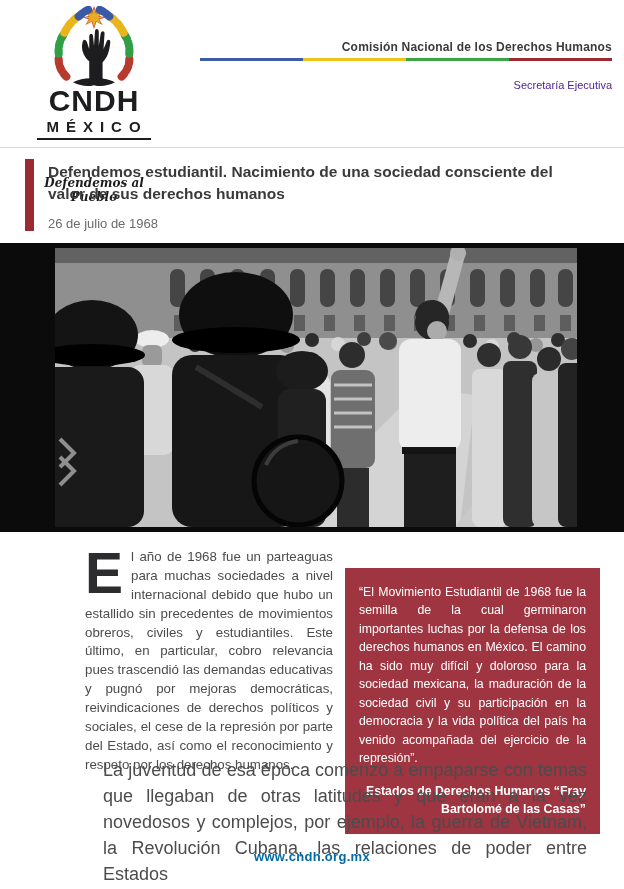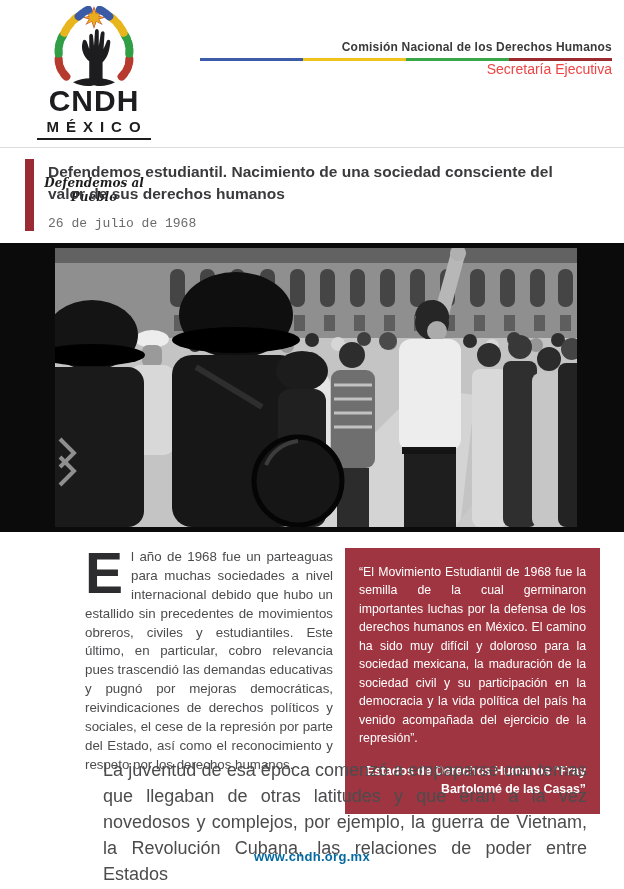--- a/index.html
+++ b/index.html
@@ -13,35 +13,35 @@
   .logo-acronym{font-weight:800;font-size:30px;letter-spacing:1px;color:#1d1d1f;line-height:1;margin-top:-2px;}
   .logo-country{font-size:15px;font-weight:700;letter-spacing:7px;color:#1d1d1f;margin-top:2px;margin-left:6px;}
   .logo-rule{height:2px;background:#1d1d1f;margin:3px 4px 2px 4px;}
   .logo-motto{font-family:"DejaVu Serif","Liberation Serif",serif;font-style:italic;font-weight:700;font-size:12px;color:#1d1d1f;margin-top:36px;}
   .hdr-right{position:absolute;left:200px;top:40px;width:412px;text-align:right;}
   .hdr-title{font-size:12px;font-weight:800;color:#3a3a3c;letter-spacing:.2px;}
   .hdr-rule{display:flex;height:3px;margin-top:4px;}
   .hdr-rule div{flex:1 1 25%;}
   .seg-blue{background:#3c5ba8;} .seg-yellow{background:#f0c31c;}
   .seg-green{background:#3aa648;} .seg-red{background:#9b2b31;}
-  .hdr-subtitle{font-size:14px;font-weight:400;color:#ef4444;margin-top:0;}
+  .hdr-subtitle{font-size:11px;font-weight:400;color:#4c1d95;margin-top:18px;}
   .top-divider{position:absolute;left:0;top:147px;width:624px;height:1px;background:#dcdcdc;}
   
   .title-block{position:absolute;left:25px;top:159px;width:575px;display:flex;}
   .title-bar{width:9px;background:#9a2b35;margin-right:14px;}
   .title-texts{padding-top:2px;}
   .article-title{font-size:15.5px;font-weight:800;color:#3a3a3c;line-height:1.4;width:540px;}
-  .article-date{font-size:13px;color:#6b6b6d;margin-top:12px;font-family:Liberation Mono, monospace;}
+  .article-date{font-size:13px;color:#6b6b6d;margin-top:12px;}
   
   .photo{position:absolute;left:0;top:243px;width:624px;height:289px;background:#0b0b0b;}
   
   .col-left{position:absolute;left:85px;top:548px;width:248px;}
   .body-text{font-size:13.3px;line-height:1.42;color:#4c4c4e;text-align:justify;margin:0;}
   .dropcap{float:left;font-size:57px;line-height:.82;font-weight:800;color:#2d2d2f;margin:2px 8px 0 0;}
-  .quote-box{position:absolute;left:345px;top:548px;width:255px;background:#9e3540;color:#ffffff;
+  .quote-box{position:absolute;left:345px;top:568px;width:255px;background:#9e3540;color:#ffffff;
     padding:15px 14px 16px 14px;box-sizing:border-box;}
   .quote-text{font-size:12.3px;line-height:1.5;text-align:justify;margin:0;}
   .quote-attr{font-size:12.3px;line-height:1.4;font-weight:700;text-align:right;margin:16px 0 0 0;}
   .para-full{position:absolute;left:103px;top:757px;width:484px;font-size:18px;line-height:1.45;
     color:#4c4c4e;text-align:justify;}
   
   .footer{position:absolute;left:0;top:849px;width:624px;text-align:center;
     font-size:13px;font-weight:800;color:#0369a1;letter-spacing:.3px;}
 </style>
 </head>

